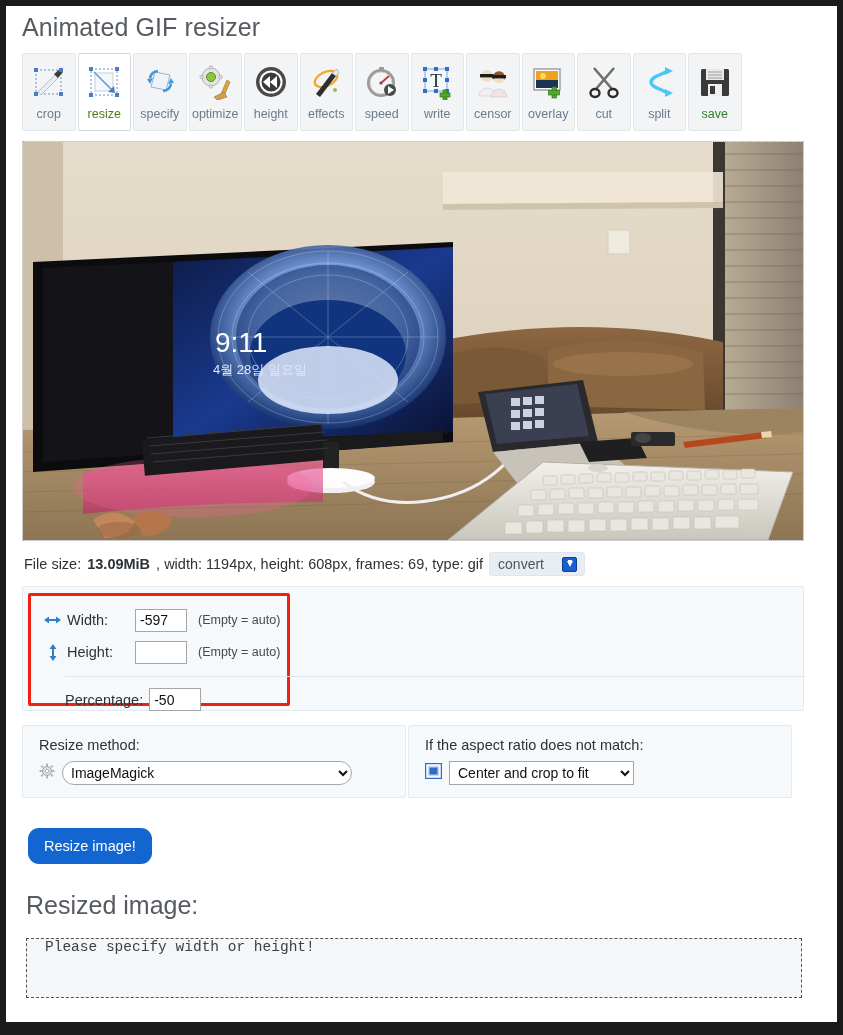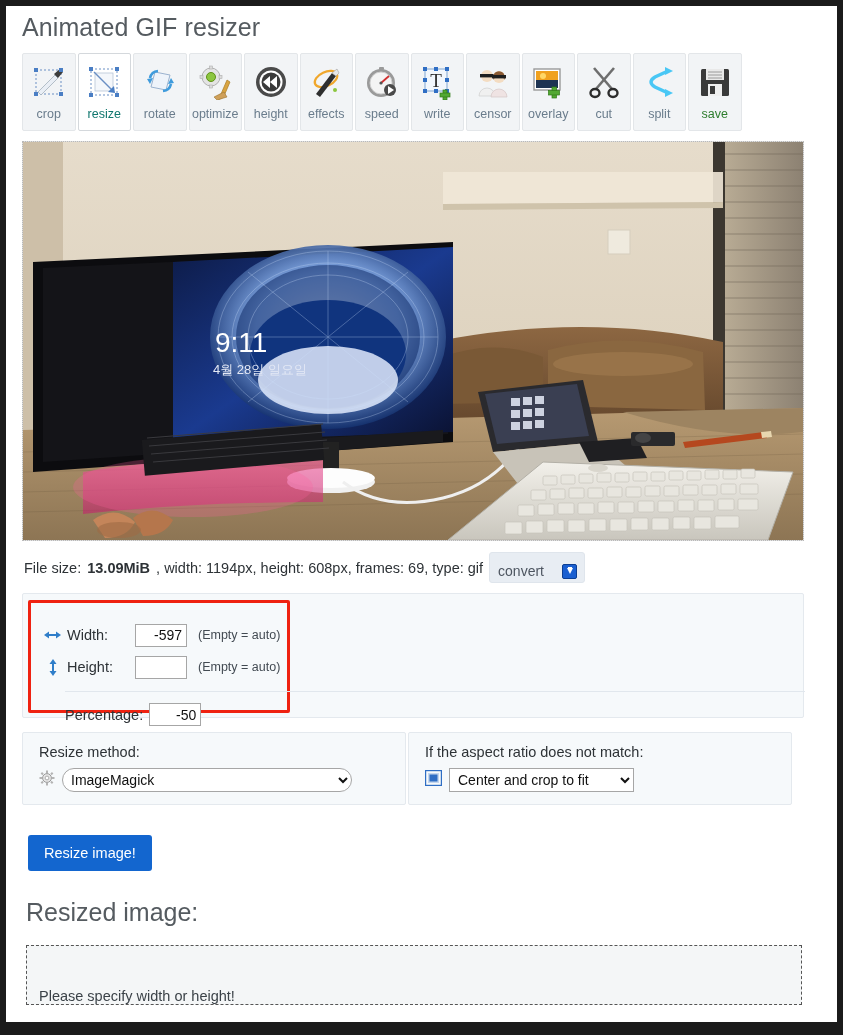--- a/index.html
+++ b/index.html
@@ -63,21 +63,21 @@
     width: 40px; height: 42px;
     display: flex; align-items: center; justify-content: center;
   }
   .tool .tool-label {
     font-size: 12.5px;
     color: #6a7c8c;
     line-height: 14px;
     margin-top: 4px;
     white-space: nowrap;
   }
-  .tool.active .tool-label { color: #0f766e; }
+  .tool.active .tool-label { color: #4d7c0f; }
   .tool .tool-label.green { color: #2e7d2e; }
 
   
   .preview-wrap {
     margin: 10px 0 0 16px;
     width: 782px;
     height: 400px;
     border: 1px dotted #b9b9b9;
     background: #dfdfdf;
     overflow: hidden;
@@ -96,21 +96,21 @@
     line-height: 20px;
   }
   .fileinfo b { font-weight: 700; }
   .convert-btn {
     display: inline-flex;
     align-items: center;
     gap: 18px;
     background: #e8edf3;
     border: 1px solid #dfe5ec;
     border-radius: 3px;
-    padding: 10px 7px 3px 8px;
+    padding: 3px 7px 3px 8px;
     font-size: 14px;
     color: #4d5560;
     cursor: pointer;
     line-height: 16px;
   }
   .dl-icon {
     width: 15px; height: 15px;
     background: #1a5fd0;
     border: 1px solid #0c3f94;
     border-radius: 2px;
@@ -149,21 +149,21 @@
   .redbox {
     position: absolute;
     left: 5px; top: 6px;
     width: 262px;
     height: 113px;
     border: 3px solid #ef2211;
     border-radius: 2px;
   }
   .size-rows {
     position: absolute;
-    left: 0; top: 8px;
+    left: 0; top: 0;
     width: 782px;
     padding: 18px 0 0 21px;
   }
   .row {
     display: flex;
     align-items: center;
     height: 30px;
     margin-bottom: 2px;
   }
   .row .axis-icon {
@@ -180,21 +180,20 @@
     width: 52px;
     height: 23px;
     border: 1px solid #a6a6a6;
     background: #ffffff;
     font-size: 14px;
     color: #111;
     padding: 1px 4px;
     font-family: "Liberation Sans", sans-serif;
     outline: none;
     line-height: 19px;
-    text-align: right;
   }
   .hint {
     font-size: 12.5px;
     color: #424a52;
     margin-left: 11px;
   }
   .hr-soft {
     margin: 9px 21px 0 21px;
     height: 1px;
     background: #e1e7ed;
@@ -242,21 +241,21 @@
   
   .btn-primary {
     margin: 30px 0 0 22px;
     background: #1366cf;
     border: none;
     color: #ffffff;
     font-size: 14.5px;
     font-family: "Liberation Sans", sans-serif;
     padding: 0 16px;
     height: 36px;
-    border-radius: 3px;
+    border-radius: 11px;
     cursor: pointer;
     line-height: 36px;
   }
 
   
   .result-title {
     font-size: 25px;
     color: #555b60;
     font-weight: 400;
     margin: 26px 0 0 20px;
@@ -268,22 +267,23 @@
     margin: 16px 0 0 20px;
     line-height: 18px;
   }
   .result-box {
     margin: 18px 0 0 20px;
     width: 776px;
     height: 60px;
     border: 1px dashed #555555;
     background: #f4f6f7;
     display: flex;
-    align-items: flex-end;
-    padding-left: 12px;
+    align-items: flex-start;
+    padding-left: 18px;
+    font-family: Liberation Mono, monospace;
   }
   .result-box span {
     font-size: 14.5px;
     color: #3b4248;
   }
 </style>
 </head>
 <body>
 
 <div id="viewport">
@@ -328,21 +328,21 @@
       <div class="tool">
         <span class="glyph">
           <svg width="36" height="36" viewBox="0 0 36 36">
             <polygon points="13,8 28,11 24,26 9,23" fill="#eef3fa" stroke="#9bb2cf" stroke-width="1"></polygon>
             <path d="M8 14 A9 9 0 0 1 16 7" fill="none" stroke="#3f9bdc" stroke-width="2.6"></path>
             <polygon points="5,15 11,14 8,20" fill="#3f9bdc"></polygon>
             <path d="M29 20 A9 9 0 0 1 21 27" fill="none" stroke="#3f9bdc" stroke-width="2.6"></path>
             <polygon points="32,19 26,20 29,14" fill="#3f9bdc"></polygon>
           </svg>
         </span>
-        <span class="tool-label">rotate</span>
+        <span class="tool-label">specify</span>
       </div>
 
       <div class="tool">
         <span class="glyph">
           <svg width="36" height="36" viewBox="0 0 36 36">
             <circle cx="14" cy="13" r="9" fill="#e4e4e4" stroke="#b0b0b0" stroke-width="1"></circle>
             <circle cx="14" cy="13" r="4.5" fill="#8cc63f" stroke="#5f9117" stroke-width="1"></circle>
             <g fill="#dcdcdc" stroke="#b0b0b0" stroke-width="0.6">
               <rect x="12.5" y="2" width="3" height="3"></rect>
                 <rect x="12.5" y="21" width="3" height="3"></rect>

